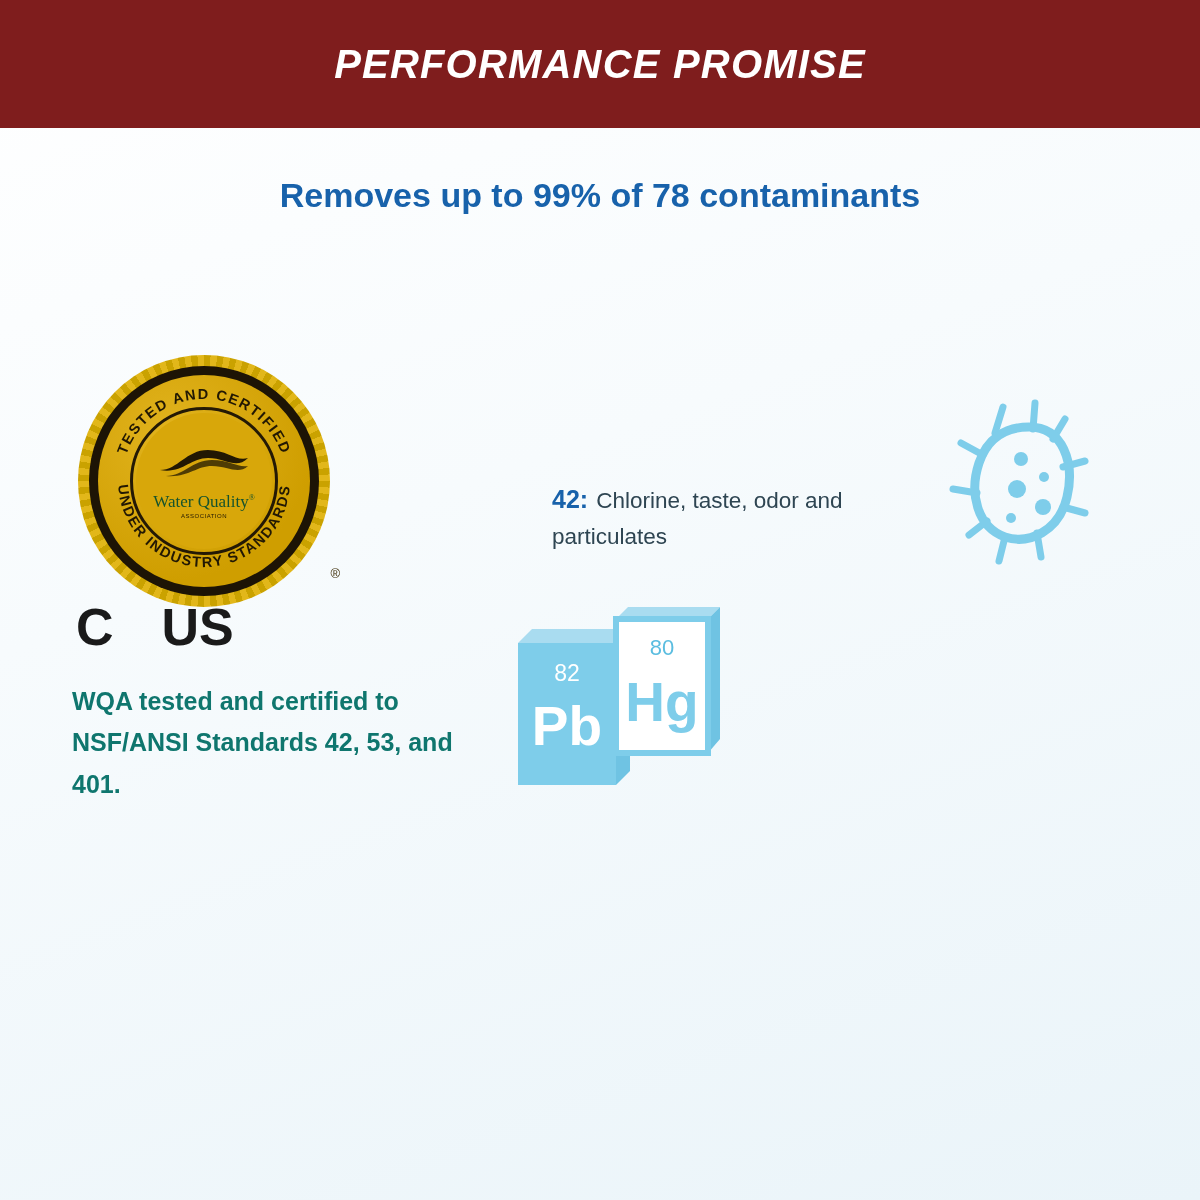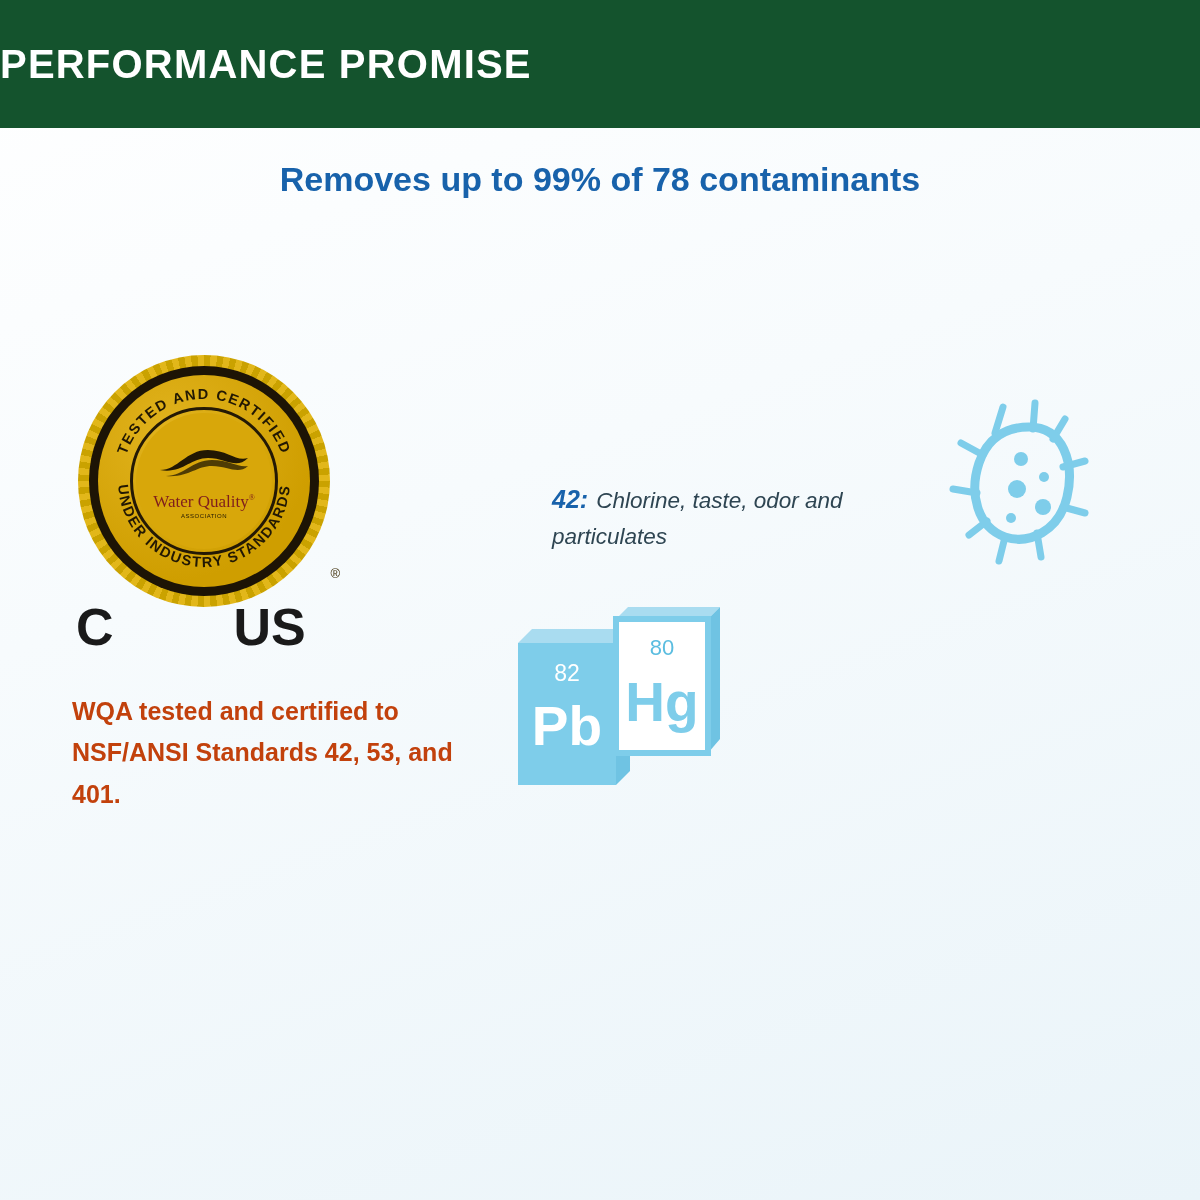--- a/index.html
+++ b/index.html
@@ -9,36 +9,37 @@
     overflow: hidden;
   }
   body {
     background: linear-gradient(160deg, #ffffff 0%, #f7fbfd 40%, #eaf4f9 100%);
     position: relative;
   }
 
   
   .header {
     height: 128px;
-    background: #14532d;
+    background: #7f1d1d;
     display: flex;
     align-items: center;
-    justify-content: flex-start;
+    justify-content: center;
+    font-style: italic;
   }
   .header-title {
     color: #ffffff;
     font-size: 40px;
     font-weight: bold;
     letter-spacing: 1.2px;
     text-transform: uppercase;
   }
 
   
   .subtitle-wrap {
-    margin-top: 32px;
+    margin-top: 48px;
     text-align: center;
   }
   .subtitle {
     color: #1862ab;
     font-size: 34px;
     font-weight: bold;
   }
 
   
   .main {
@@ -96,21 +97,21 @@
     display: flex;
     flex-direction: column;
     align-items: center;
     justify-content: center;
   }
   .seal-swoosh { width: 96px; height: 34px; }
   .seal-brand {
     margin-top: 14px;
     font-size: 17px;
     font-family: "Liberation Serif", serif;
-    color: #7f1d1d;
+    color: #14532d;
     white-space: nowrap;
     text-align: center;
   }
   .seal-brand sup { font-size: 8px; }
   .seal-brand-sub {
     font-size: 6px;
     letter-spacing: .5px;
     color: #221803;
     margin-top: 1px;
   }
@@ -139,26 +140,26 @@
     width: 300px;
     margin-top: -10px;
     padding-left: 4px;
   }
   .cus-c, .cus-us {
     font-size: 52px;
     font-weight: bold;
     color: #1a1a1a;
     font-family: "Liberation Sans", sans-serif;
   }
-  .cus-us { margin-left: 120px; }
+  .cus-us { margin-left: 48px; }
 
   .seal-caption {
-    margin-top: 34px;
+    margin-top: 24px;
     width: 400px;
-    color: #c2410c;
+    color: #0f766e;
     font-size: 25px;
     font-weight: bold;
     line-height: 1.65;
   }
 
   
   .std-row {
     display: flex;
     align-items: flex-start;
     height: 216px;
@@ -178,21 +179,21 @@
   }
   .std-icon {
     width: 230px;
     display: flex;
     align-items: flex-start;
     justify-content: center;
     padding-top: 2px;
   }
 
   
-  .row-42 .std-text { padding-top: 114px; font-style: italic; }
+  .row-42 .std-text { padding-top: 114px; }
   .row-42 .std-icon { padding-top: 20px; }
   .row-53 .std-text { padding-top: 10px; }
   .row-53 .std-icon { padding-top: 22px; }
   .row-401 .std-text { padding-top: 30px; }
   .row-401 .std-icon { padding-top: 38px; }
 
   .icon-svg { display: block; }
 </style>
 </head>
 <body>

